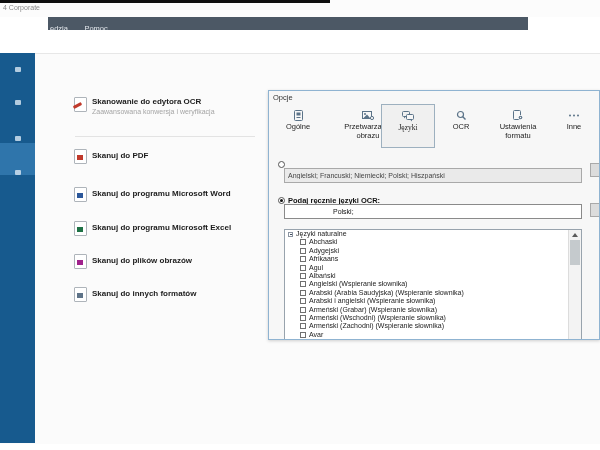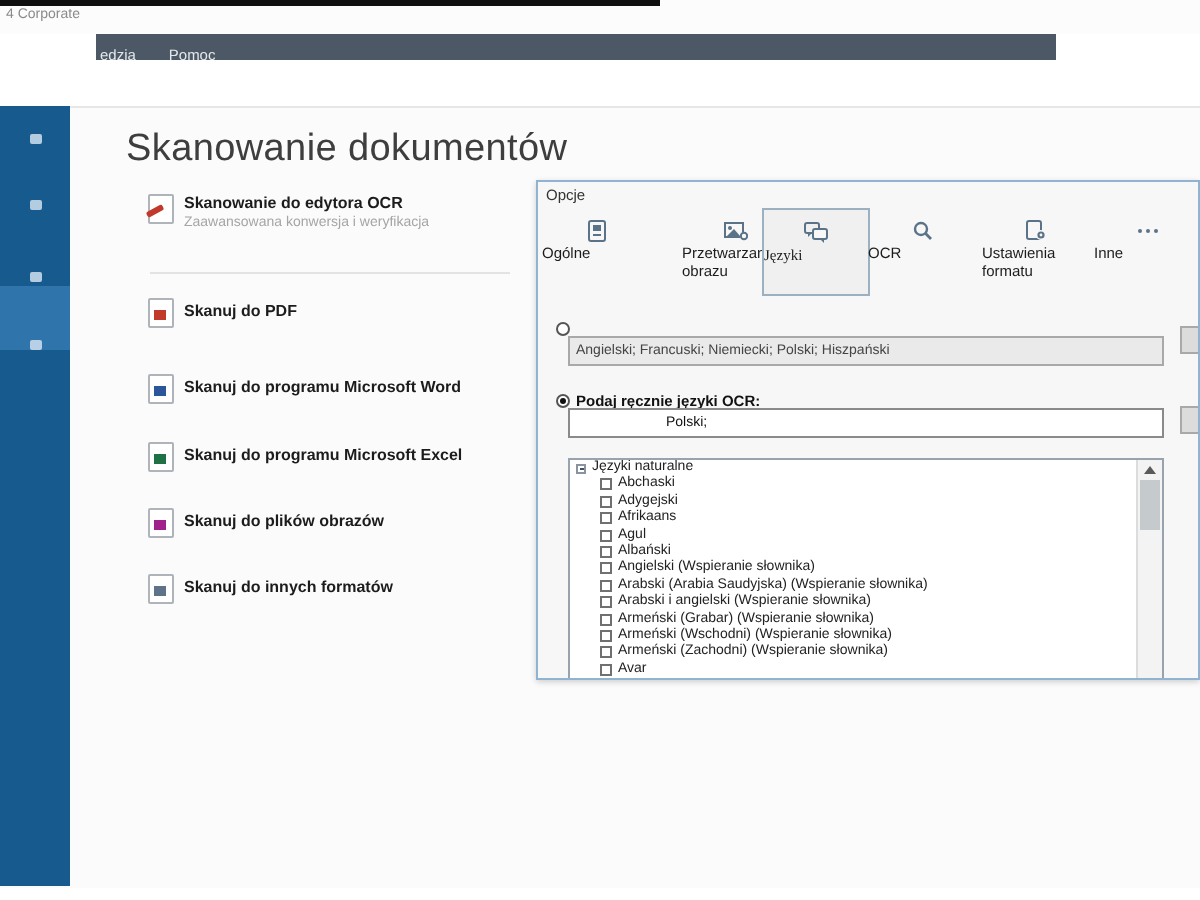--- a/index.html
+++ b/index.html
@@ -30,21 +30,21 @@
   #primary-title{left:92px;top:97px;font-size:8px;font-weight:bold;color:#1c1c1c;}
   #primary-sub{left:92px;top:108px;font-size:7px;color:#a5a5a5;}
   #list-divider{left:75px;top:136px;width:180px;height:1px;background:#e3e3e3;}
   .scan-row{position:absolute;left:74px;height:16px;cursor:pointer;}
   .scan-row .lbl{position:absolute;left:18px;top:0;font-size:8px;font-weight:bold;line-height:15px;color:#1c1c1c;white-space:nowrap;}
 
   
   #dialog{left:268px;top:90px;width:332px;height:250px;background:#f7f7f7;
     border:1px solid #8fb3d1;box-sizing:border-box;box-shadow:0 1px 3px rgba(0,0,0,.18);overflow:hidden;}
   #dialog-title{left:4px;top:2px;font-size:7.5px;color:#333;}
-  .tab{position:absolute;top:13px;width:54px;height:44px;cursor:pointer;box-sizing:border-box;}
+  .tab{position:absolute;top:13px;width:54px;height:44px;text-align:center;cursor:pointer;box-sizing:border-box;}
   .tab.selected{background:#f0f0f0;border:1px solid #9db0bf;font-family:Liberation Serif, serif;}
   .tab .ic{display:block;margin:6px auto 1px auto;height:12px;width:14px;color:#5b7388;}
   .tab .ic svg{display:block;margin:0 auto;}
   .tab .tlbl{font-size:7.5px;line-height:8.5px;color:#1c1c1c;}
   .radio{position:absolute;width:7px;height:7px;border:1px solid #555;border-radius:50%;background:#fff;box-sizing:border-box;}
   .radio.on::after{content:"";position:absolute;left:1px;top:1px;width:3px;height:3px;border-radius:50%;background:#111;}
   .radio-label{position:absolute;font-size:7.5px;font-weight:bold;color:#111;white-space:nowrap;}
   .field{position:absolute;left:15px;width:298px;height:15px;box-sizing:border-box;font-family:"Liberation Sans",sans-serif;
     font-size:7px;padding:0 3px;border:1px solid #a9a9a9;}
   #auto-field{background:#eaeaea;color:#444;}
@@ -85,21 +85,20 @@
   <div class="abs" id="main-bg"></div>
   <div class="abs" id="content-panel"></div>
   <div class="abs" id="sidebar">
     <div class="abs" id="sidebar-selected"></div>
   <div class="side-ic" style="top: 14px;"></div>
       <div class="side-ic" style="top: 47px;"></div>
       <div class="side-ic" style="top: 83px;"></div>
       <div class="side-ic" style="top: 117px;"></div>
     </div>
 
-  <div class="abs" id="page-heading">Skanowanie dokumentów</div>
 
   <div class="doc-ic" style="left:74px;top:97px;">
       <span class="pen"></span>
     </div>
   <div class="abs" id="primary-title">Skanowanie do edytora OCR</div>
   <div class="abs" id="primary-sub">Zaawansowana konwersja i weryfikacja</div>
   <div class="abs" id="list-divider"></div>
 
   <div id="scan-actions">
       <div class="scan-row" style="top: 148px;">

